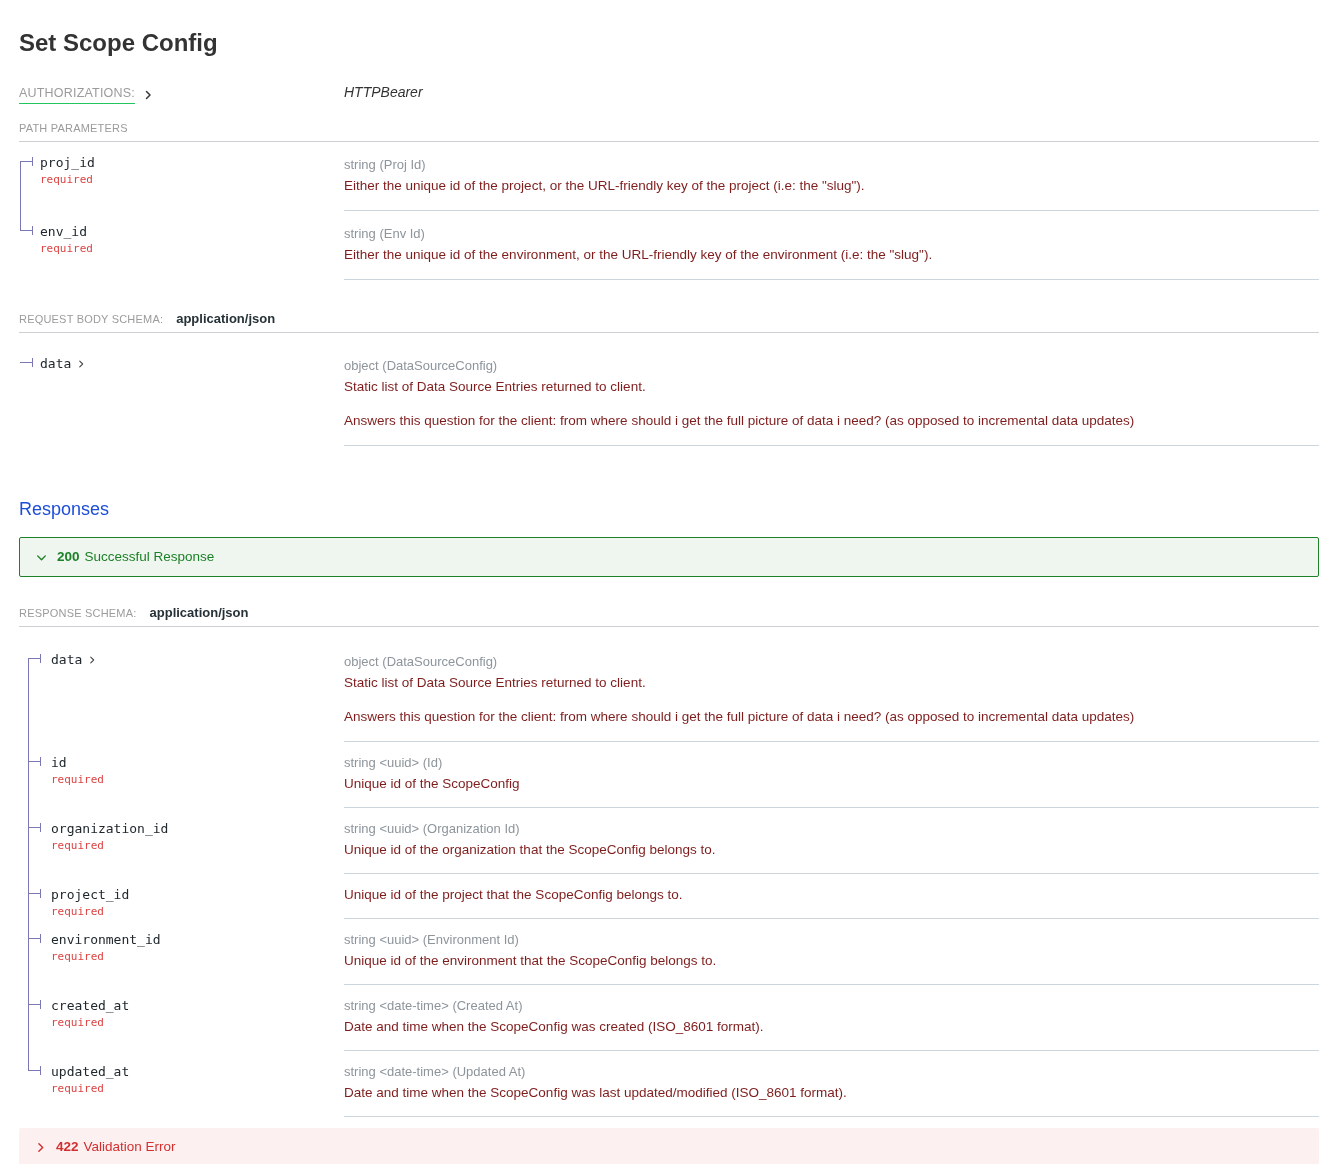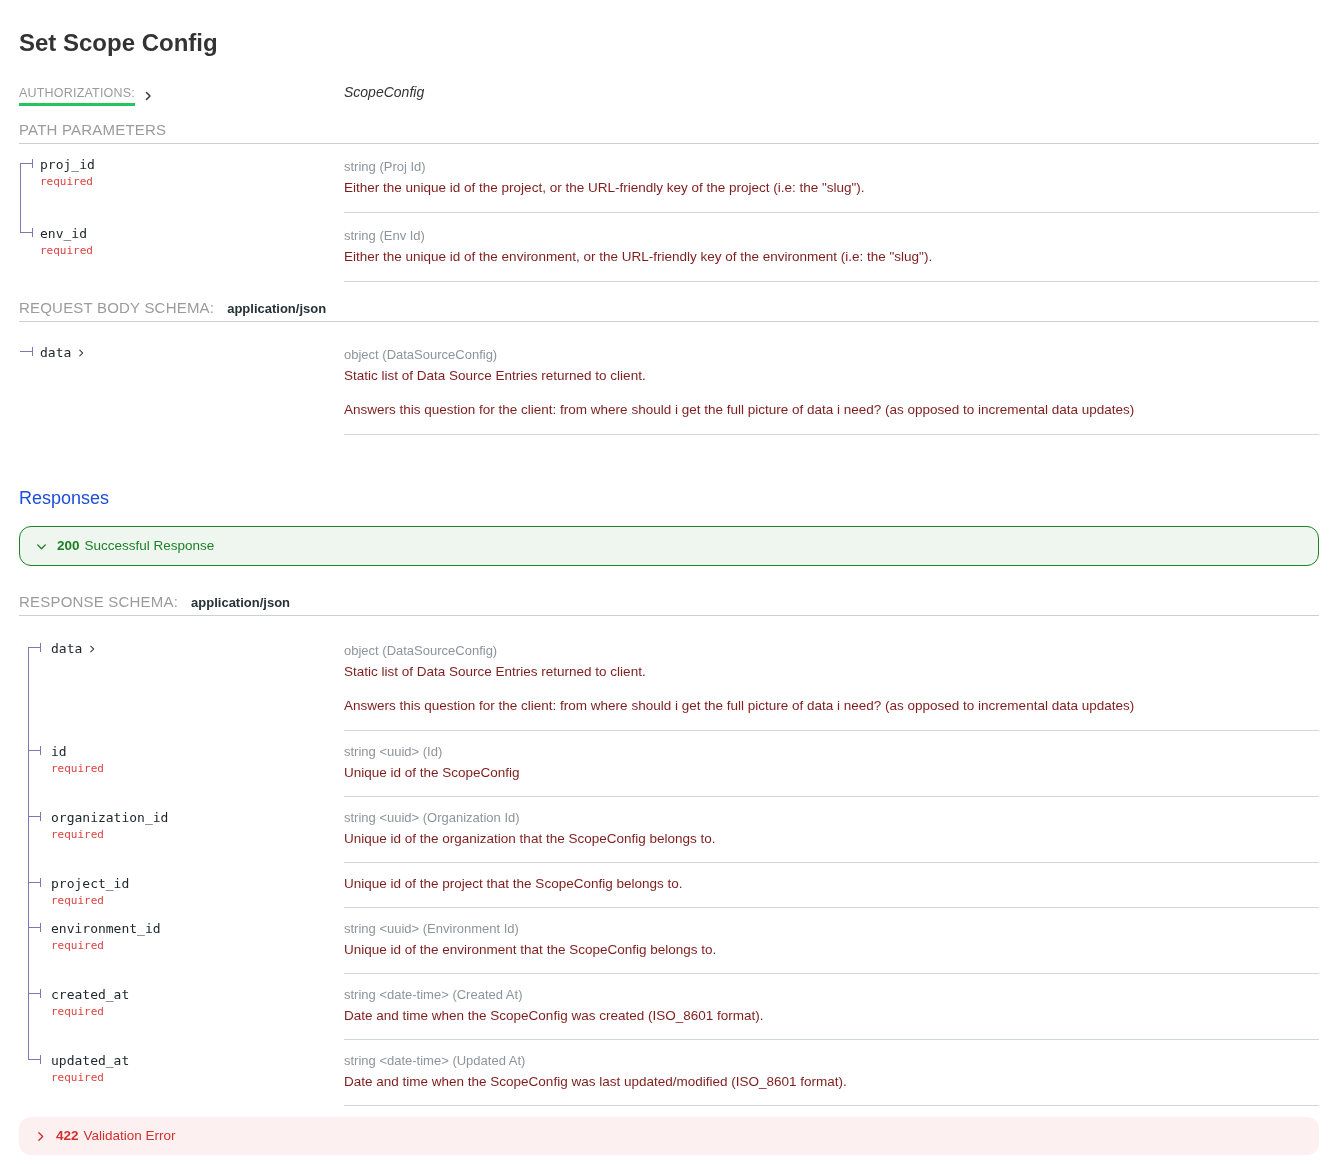--- a/index.html
+++ b/index.html
@@ -13,51 +13,51 @@
 
   
   .page-title {
     margin-top: 28px;
     font-size: 24px;
     font-weight: 700;
     color: #333333;
     line-height: 30px;
   }
   .section-label {
-    font-size: 15px;
+    font-size: 11px;
     color: #9b9b9b;
     line-height: 16px;
     letter-spacing: 0.2px;
   }
   .section-rule {
     border: none;
     border-top: 1px solid #ccd0d3;
     margin-top: 5px;
   }
-  .schema-head { margin-top: 18px; display: flex; align-items: baseline; }
+  .schema-head { margin-top: 31px; display: flex; align-items: baseline; }
   .schema-head .content-type {
     margin-left: 13px;
     font-size: 13px;
     font-weight: bold;
     color: #263238;
   }
 
   
   .auth-row {
     margin-top: 26px;
     display: grid;
     grid-template-columns: 325px 1fr;
     align-items: baseline;
   }
   .auth-left { display: flex; align-items: center; cursor: pointer; }
   .auth-label {
     font-size: 12.5px;
     color: #9b9b9b;
     padding-bottom: 3px;
-    border-bottom: 3px solid #22c55e;
+    border-bottom: 1px solid #22c55e;
     letter-spacing: 0.2px;
   }
   .auth-chevron { margin-left: 7px; color: #3a3a3a; display: inline-flex; }
   .auth-value { font-size: 14px; font-style: italic; color: #333333; }
 
   
   .schema-table { display: grid; grid-template-columns: 325px 1fr; }
   .schema-table.resp { margin-top: 12px; }
   .schema-row { display: contents; }
   .cell-left {
@@ -126,21 +126,21 @@
     font-weight: 400;
     color: #1d4ed8;
     line-height: 22px;
   }
   .response-pill {
     margin-top: 17px;
     display: flex;
     align-items: center;
     padding: 10px 15px;
     font-size: 13.5px;
-    border-radius: 12px;
+    border-radius: 2px;
     cursor: pointer;
     line-height: 18px;
   }
   .response-pill .pill-chevron { display: inline-flex; margin-right: 9px; }
   .response-pill .pill-code { font-weight: bold; margin-right: 5px; }
   .response-pill.success {
     border: 1px solid #1d8127;
     background: #eef6ef;
     color: #1d8127;
   }
@@ -160,21 +160,21 @@
 
   <div class="auth-row">
     <div class="auth-left">
       <span class="auth-label">AUTHORIZATIONS:</span>
       <span class="auth-chevron">
         <svg width="12" height="12" viewBox="0 0 24 24">
             <path d="M9 5l7 7-7 7" fill="none" stroke="currentColor" stroke-width="3" stroke-linecap="round" stroke-linejoin="round"></path>
           </svg>
       </span>
     </div>
-    <div class="auth-value">ScopeConfig</div>
+    <div class="auth-value">HTTPBearer</div>
   </div>
 
   <div class="schema-head" style="margin-top:16px">
     <span class="section-label">PATH PARAMETERS</span>
   </div>
   <hr class="section-rule">
 
   <div class="schema-table">
 
     <div class="schema-row">

